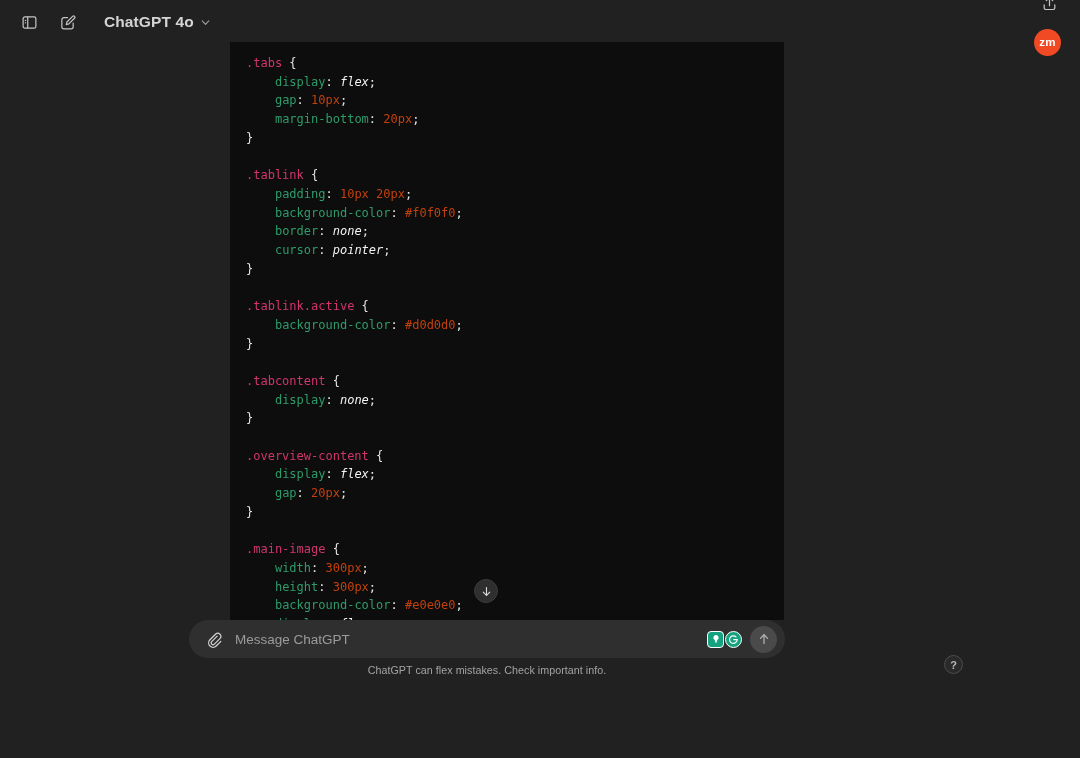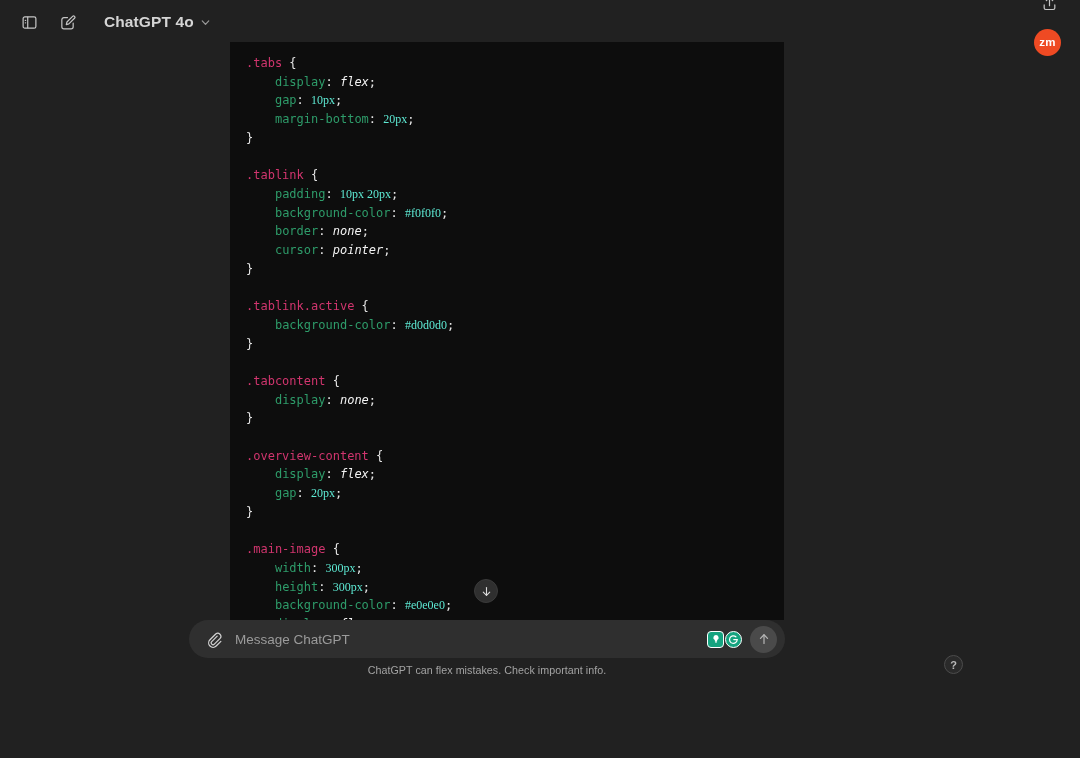--- a/index.html
+++ b/index.html
@@ -62,21 +62,21 @@
     padding: 12px 16px 0 16px;
     font-family: "DejaVu Sans Mono", monospace;
     font-size: 12px;
     line-height: 18.7px;
     color: #e6e6e6;
     white-space: pre;
     tab-size: 4;
   }
   .sel  { color: #d1356e; }
   .prop { color: #2e9c6a; text-align: center; }
-  .val  { color: #5eead4; font-family: Liberation Serif, serif; }
+  .val  { color: #c2410c; }
   .kw   { color: #f2f2f2; font-style: italic; }
   .punc { color: #e6e6e6; }
 
   .scroll-down-btn {
     position: absolute; left: 474px; top: 537px;
     width: 24px; height: 24px; border-radius: 50%;
     background: #2f2f2f; border: 1px solid #3a3a3a;
     display: flex; align-items: center; justify-content: center;
     color: #dcdcdc; cursor: pointer; z-index: 30;
   }

